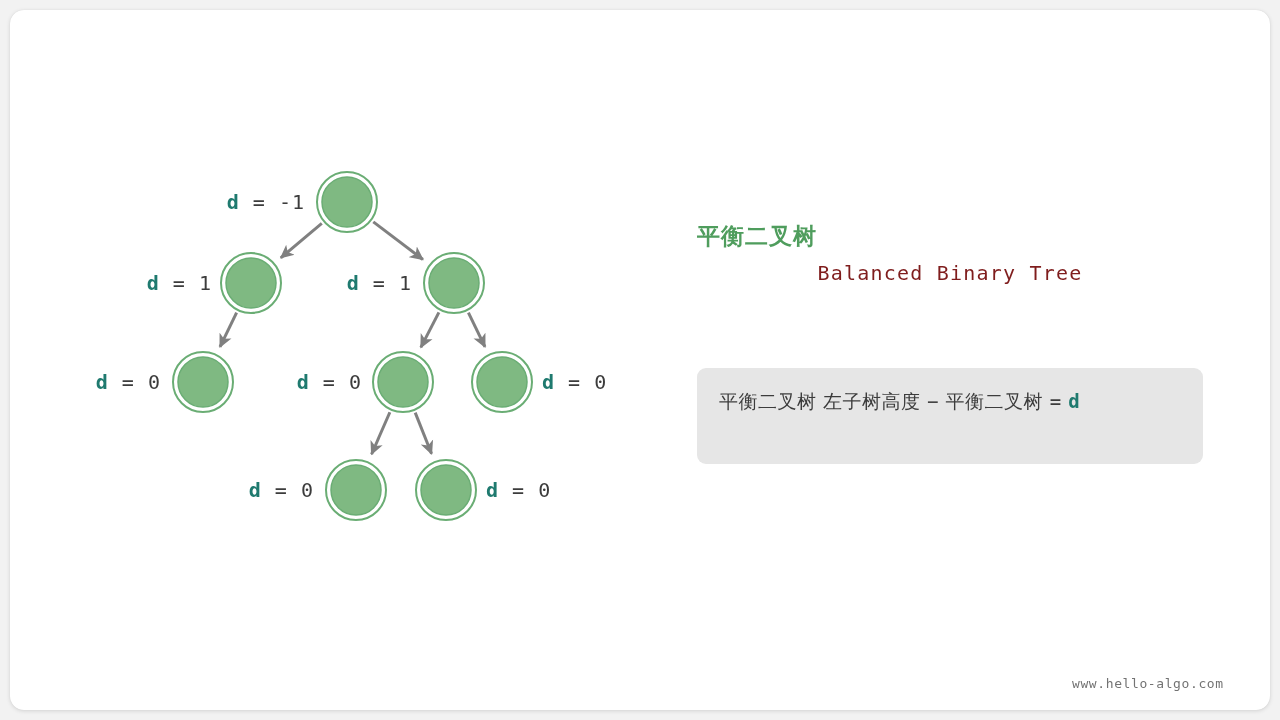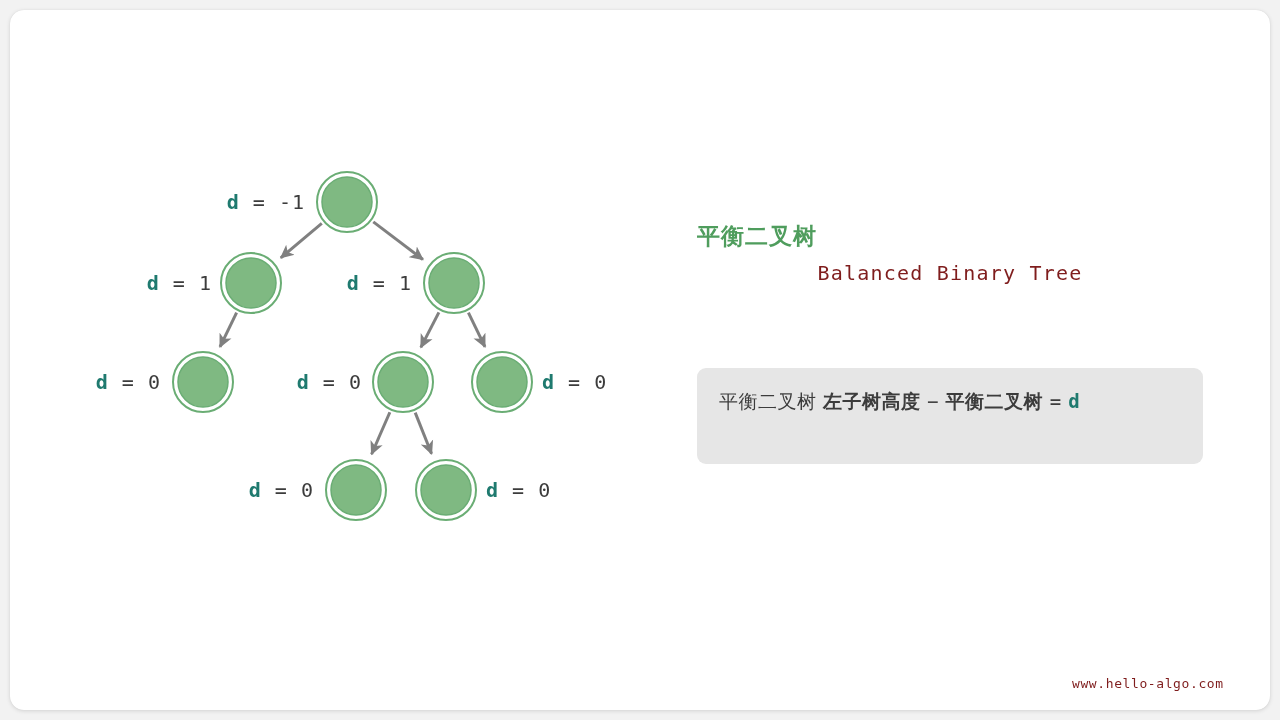--- a/index.html
+++ b/index.html
@@ -88,31 +88,31 @@
     padding: 18px 22px 0 22px;
   }
   .fline {
     font-family: "DejaVu Sans", sans-serif;
     font-size: 19px;
     color: #3c3c3c;
     line-height: 31px;
     white-space: nowrap;
     letter-spacing: 0.5px;
   }
-  .fline .b { font-weight: bold; }
+  .fline .b { font-weight: normal; }
   .fline .dv { color: #1f7a6f; font-weight: bold; font-family: "DejaVu Sans Mono", monospace; }
   .fline .mono { font-family: "DejaVu Sans Mono", monospace; }
 
   #watermark {
     position: absolute;
     left: 1072px;
     top: 676px;
     font-family: "DejaVu Sans Mono", monospace;
     font-size: 13px;
-    color: #7f1d1d;
+    color: #737373;
     letter-spacing: 0.6px;
     white-space: nowrap;
   }
 </style>
 </head>
 <body>
 
 <div id="page">
 
   <div id="card"></div>

